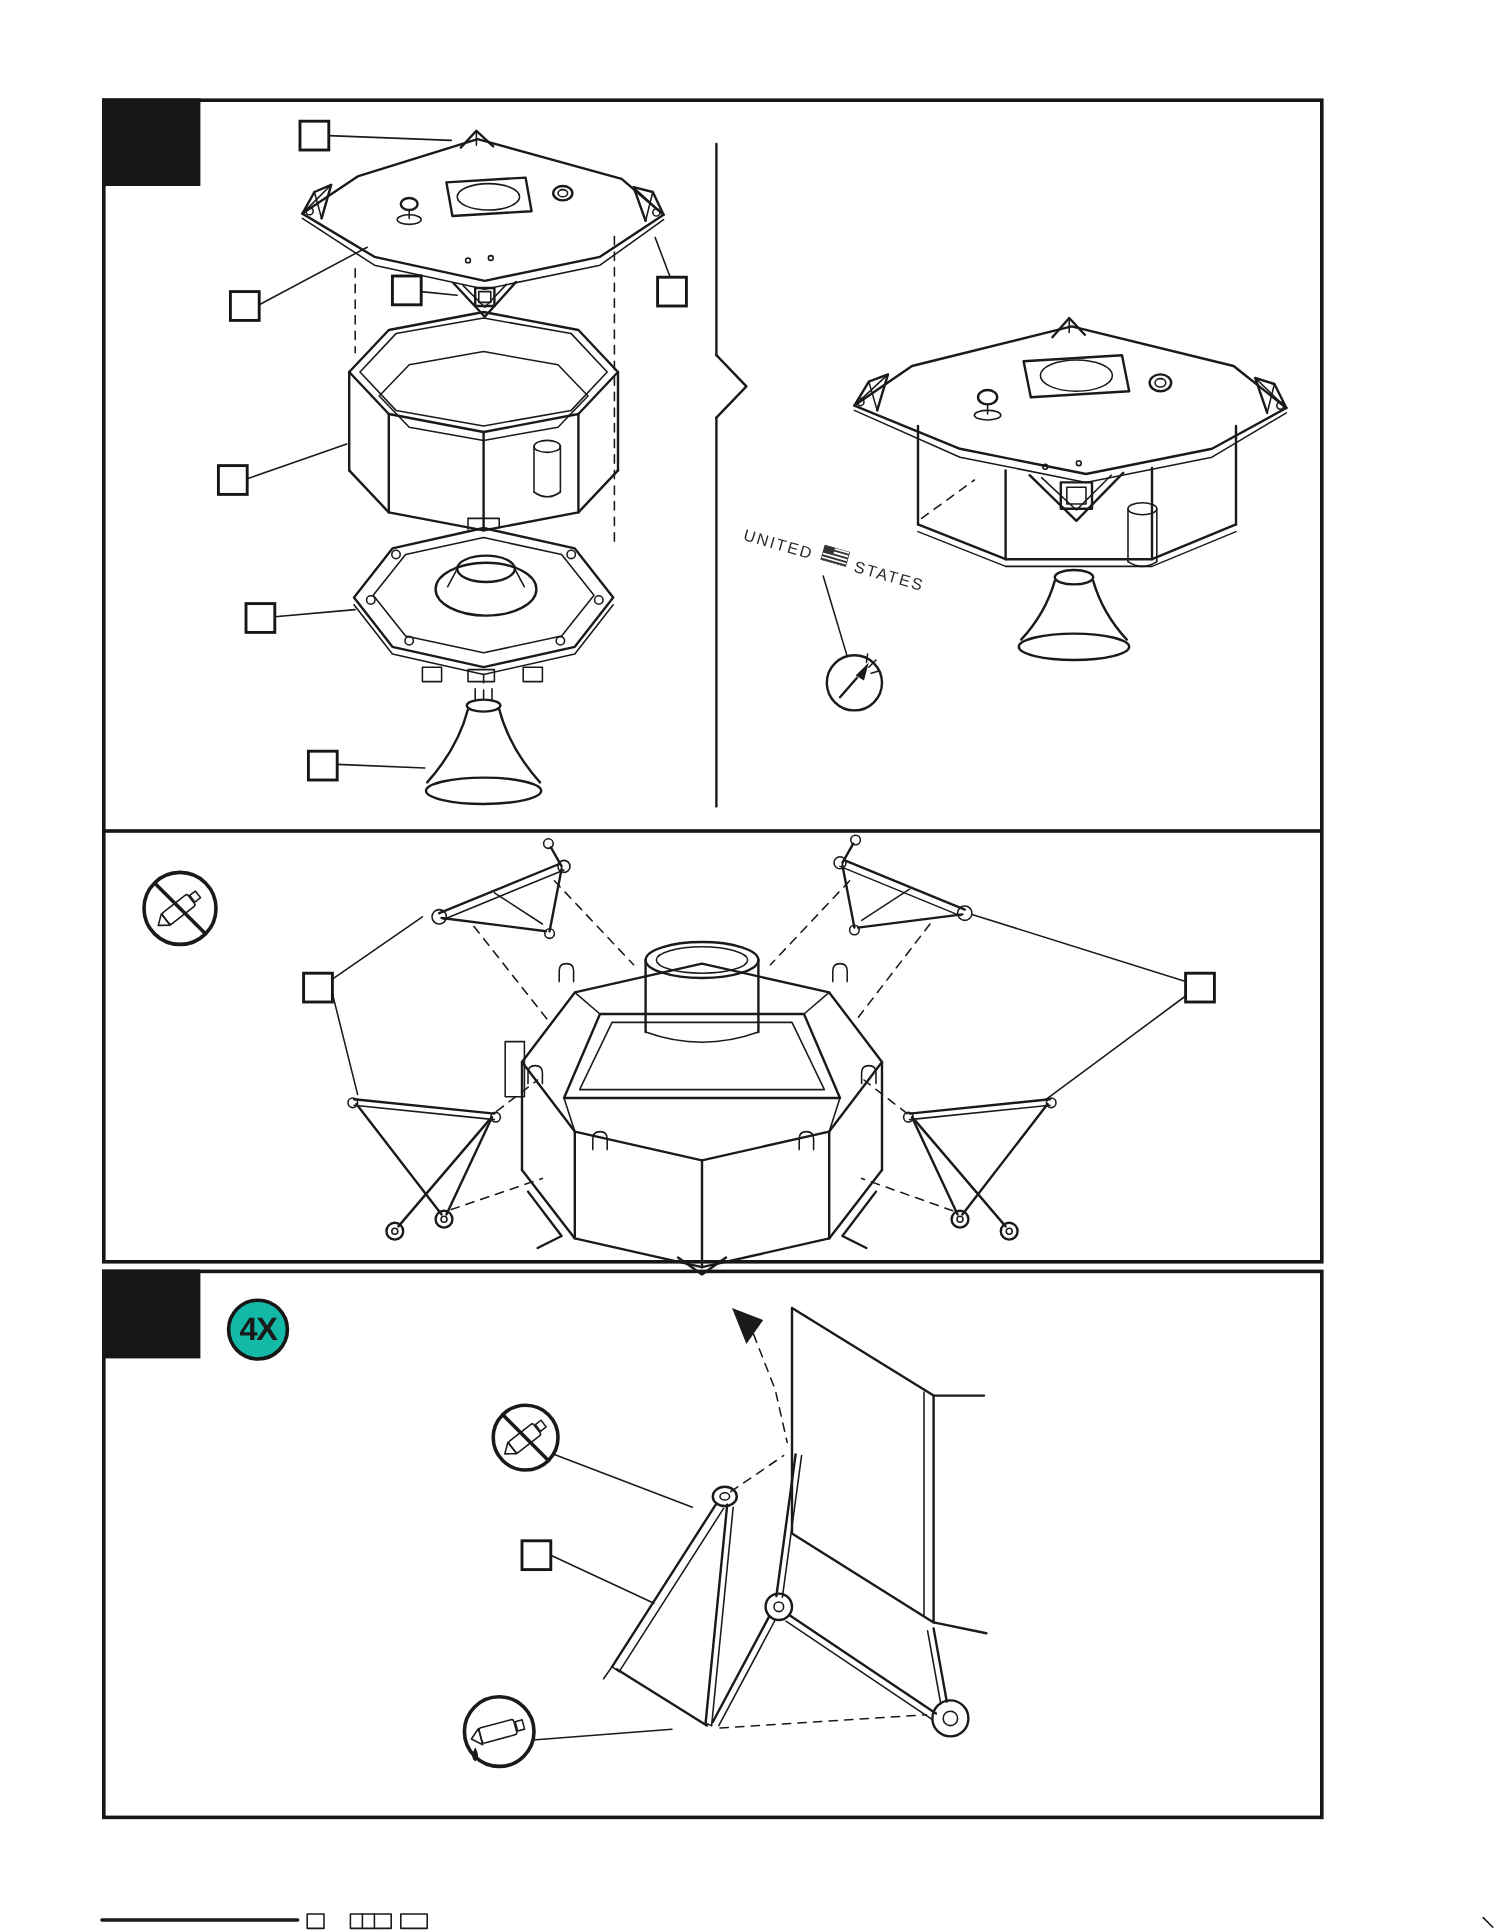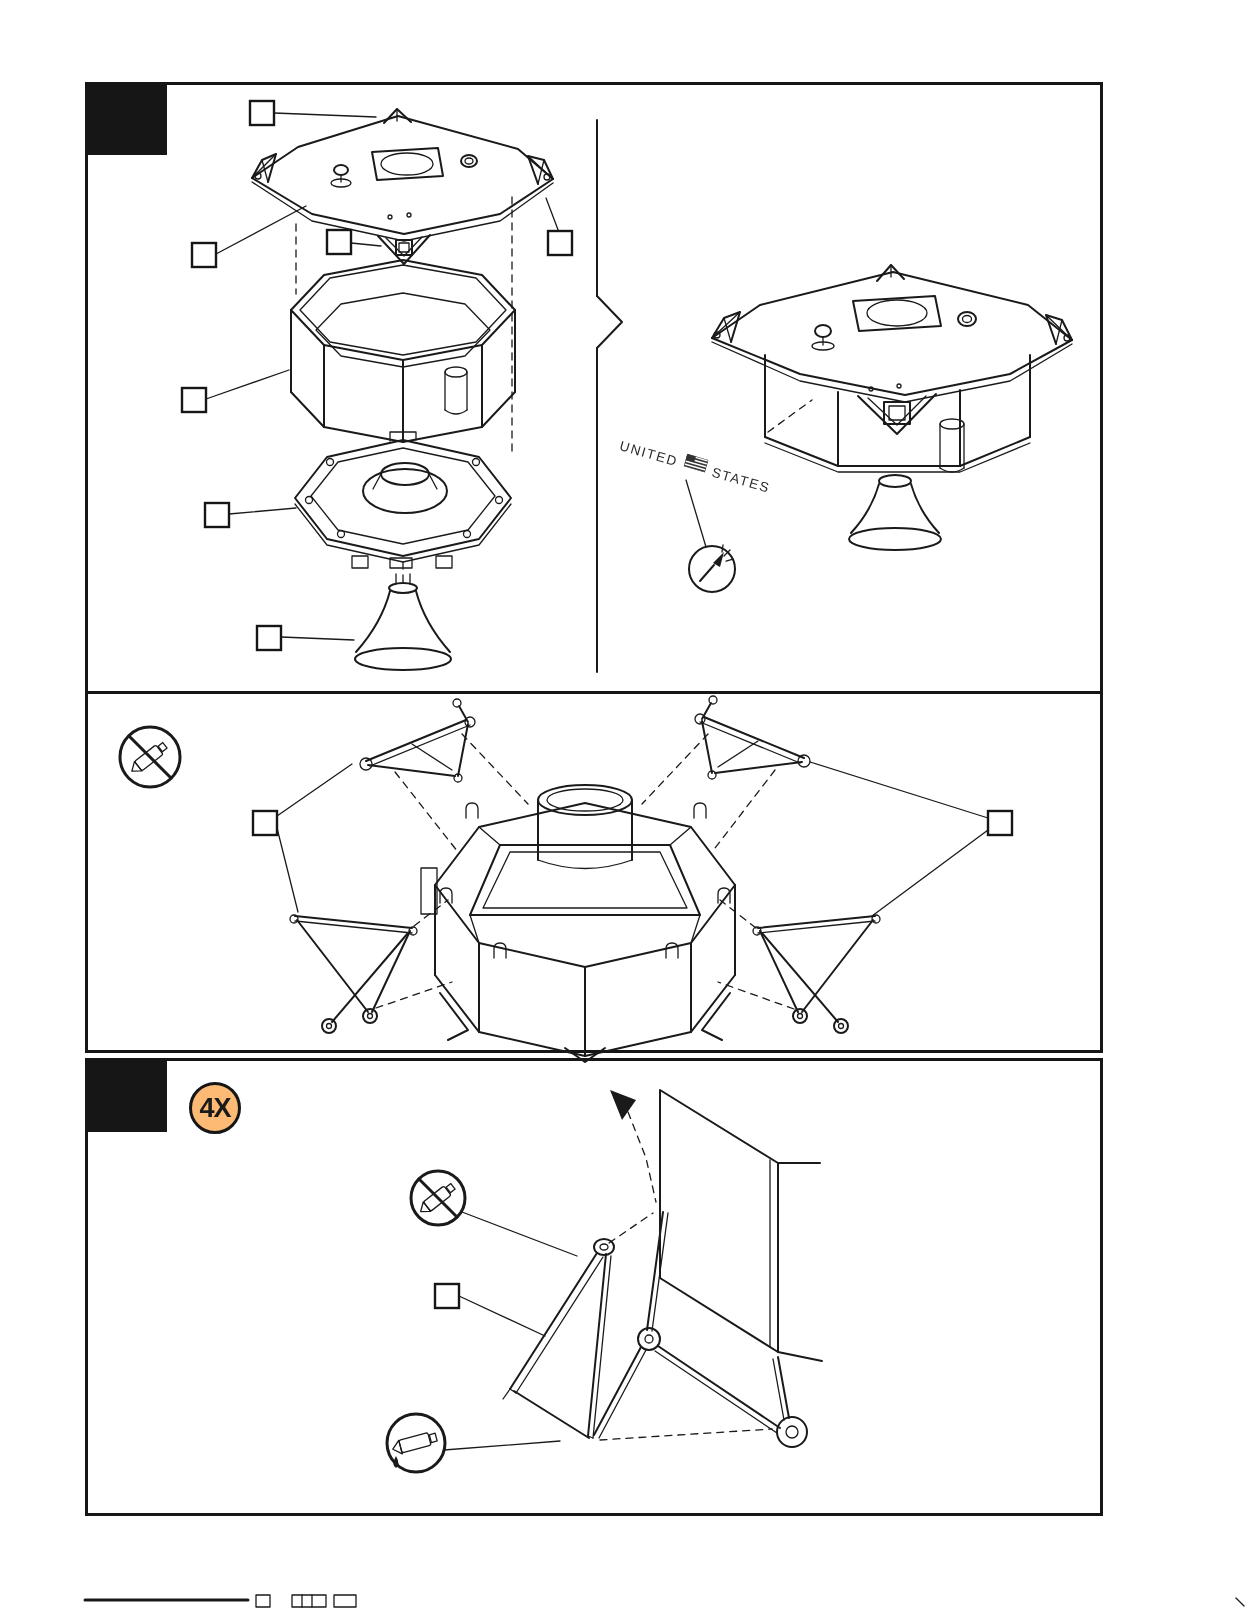--- a/index.html
+++ b/index.html
@@ -14,21 +14,21 @@
   .tk{stroke-width:3}
   .ds{stroke-dasharray:7 6}
   .fl{fill:#1a1a1a;stroke:none}
   .co{fill:#fff;stroke:#161616;stroke-width:2.4}
   .decal{position:absolute;left:620px;top:438px;transform:rotate(16deg);transform-origin:left center;
          display:flex;align-items:center;gap:7px;font-size:13.5px;letter-spacing:1.6px;
          color:#2a2a2a;white-space:nowrap}
   .flagwrap{display:inline-block;transform:translateY(-4px);line-height:0}
   .qty{position:absolute;left:189px;top:1082px;width:46px;height:46px;border:3.5px solid #161616;
        border-radius:50%;display:flex;align-items:center;justify-content:center;
-       font-weight:bold;font-size:27px;letter-spacing:-1px;background:#fdba74}
+       font-weight:bold;font-size:27px;letter-spacing:-1px;background:#14b8a6}
 </style>
 </head>
 <body>
 
 <div class="page">
 
   <div class="frame" style="left:85px;top:82px;width:1012px;height:965px"></div>
   <div class="frame" style="left:85px;top:1058px;width:1012px;height:452px"></div>
   <div class="divider" style="left:85px;top:691px;width:1015px;height:0"></div>
 

